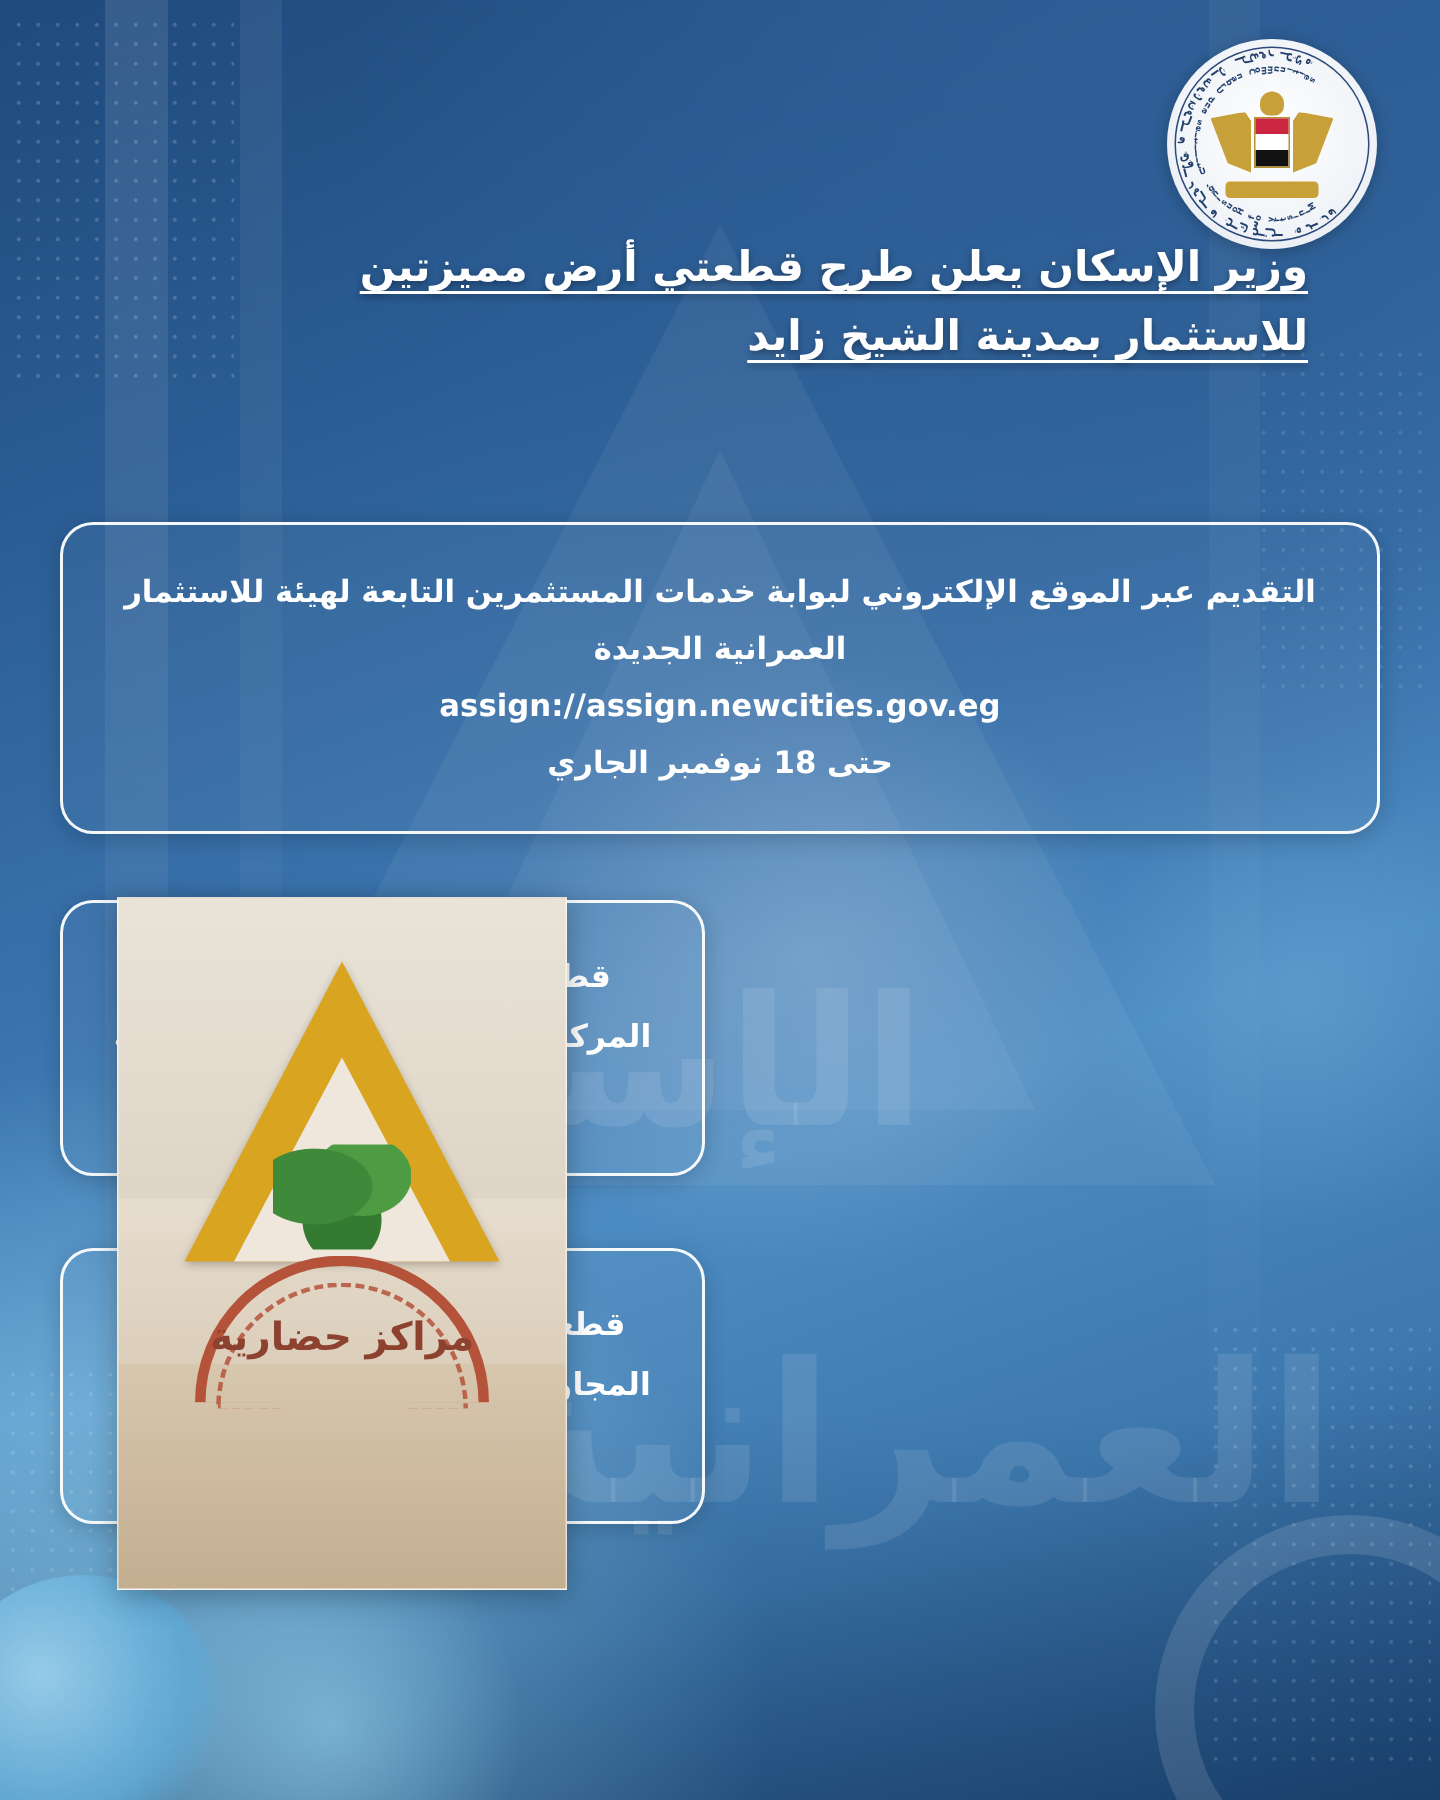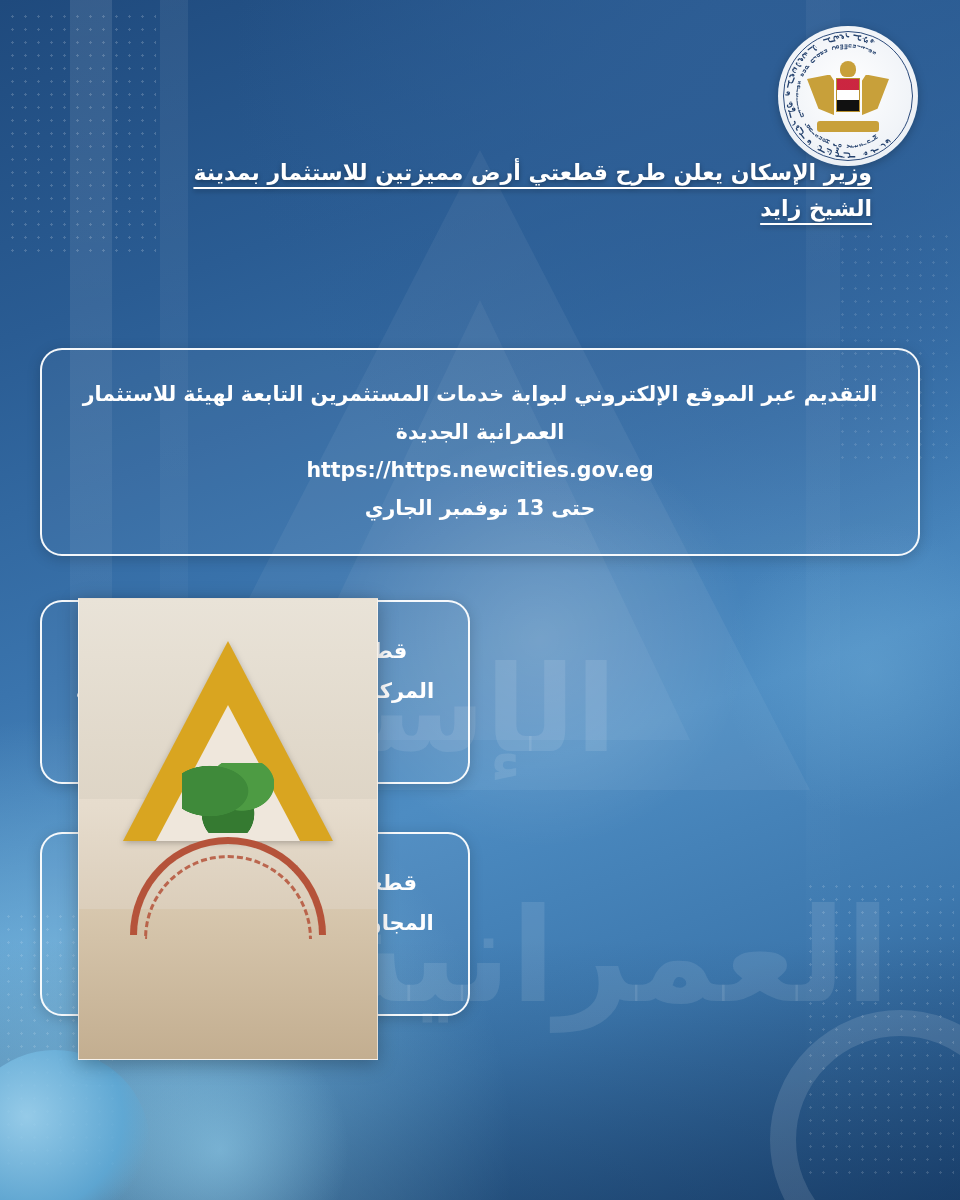--- a/index.html
+++ b/index.html
@@ -127,21 +127,21 @@
   .logo .eagle .scroll {
     width: 62px; height: 11px; background: #c8a03a;
     border-radius: 3px; margin-top: 2px;
   }
 
   
   .headline {
     position: absolute; top: 155px; right: 88px; left: 180px;
     text-align: right;
     color: #ffffff;
-    font-size: 22px; font-weight: bold; line-height: 1.65;
+    font-size: 28px; font-weight: bold; line-height: 1.65;
     text-decoration: underline;
     text-underline-offset: 7px;
     text-shadow: 0 2px 5px rgba(0,0,0,.35);
   }
 
   
   .card {
     position: absolute;
     border: 2px solid rgba(255,255,255,.95);
     border-radius: 22px;
@@ -378,37 +378,38 @@
         <span style="font-size: 5.5px; transform: rotate(385.577deg) translate(0px, -52px) rotate(90deg);">i</span>
         <span style="font-size: 5.5px; transform: rotate(390.385deg) translate(0px, -52px) rotate(90deg);">e</span>
         <span style="font-size: 5.5px; transform: rotate(395.192deg) translate(0px, -52px) rotate(90deg);">s</span>
       </div>
     </div>
 
   <div class="headline">وزير الإسكان يعلن طرح قطعتي أرض مميزتين للاستثمار بمدينة الشيخ زايد</div>
 
   <div class="card" id="card-apply">
     <div>التقديم عبر الموقع الإلكتروني لبوابة خدمات المستثمرين التابعة لهيئة للاستثمار العمرانية الجديدة</div>
-    <div class="url">https://https.newcities.gov.eg</div>
-    <div>حتى 13 نوفمبر الجاري</div>
+    <div class="url">assign://assign.newcities.gov.eg</div>
+    <div>حتى 18 نوفمبر الجاري</div>
   </div>
 
   <div class="card" id="card-plot1">
     <span>قطعة أرض رقم (20) بالمحور المركزي بالقطاع الجنوبي، بمساحة 2755 م</span><sup>2</sup><span>، نشاط تجاري</span>
   </div>
 
   <div class="card" id="card-plot2">
     <span>قطعة أرض بالحي الثالث عشر – المجاورة الثالثة، بمساحة 2536 م</span><sup>2</sup><span>، نشاط طبي</span>
   </div>
 
   <div class="photo">
     <div class="sky"></div>
     <div class="ground"></div>
     <div class="emblem">
       <div class="tri-gold"></div>
       <div class="tri-cut"></div>
       <div class="leaf"></div>
       <div class="arc"></div>
       <div class="ticks"></div>
+      <div class="arabic-mark">مراكز حضارية</div>
     </div>
   </div>
 
 </div>
 
 </body></html>

